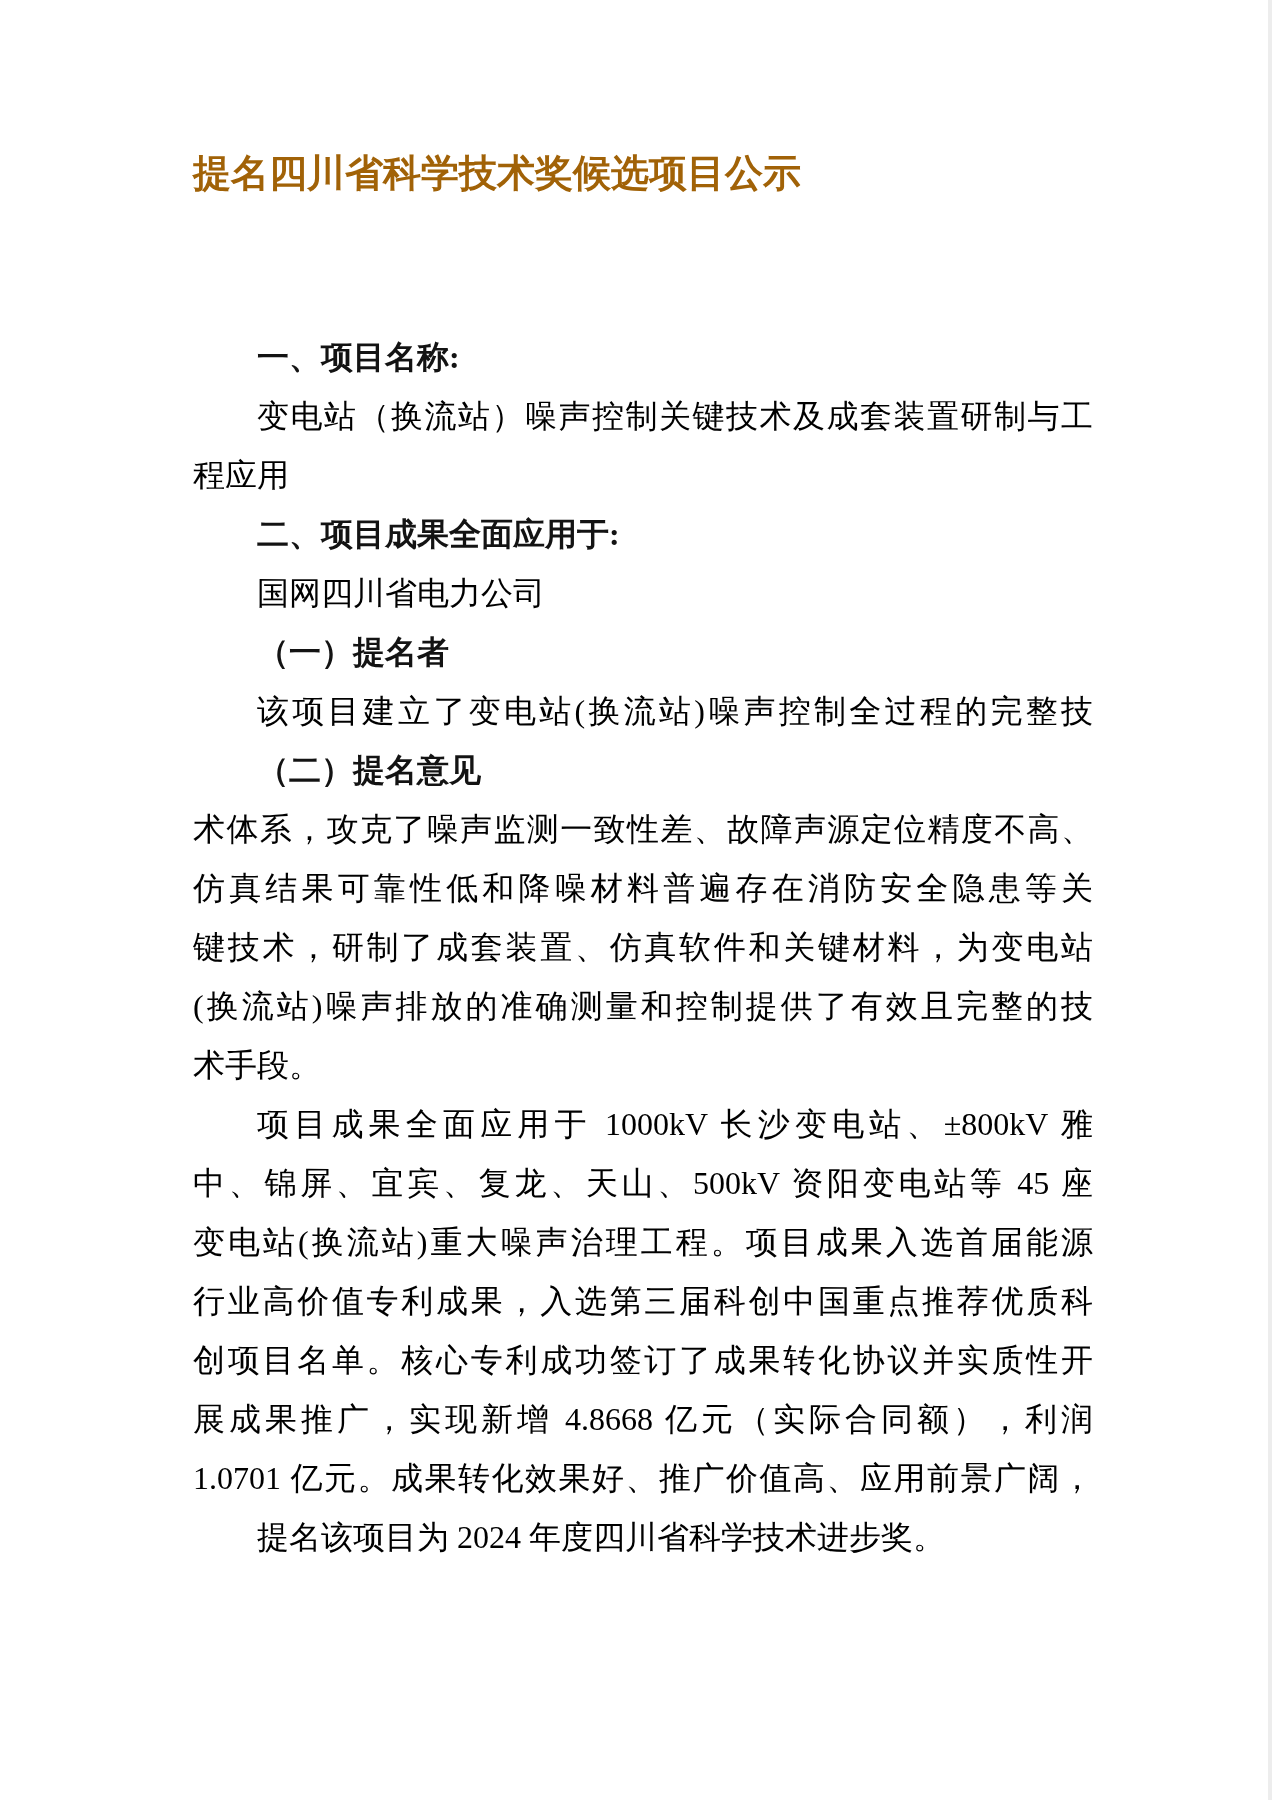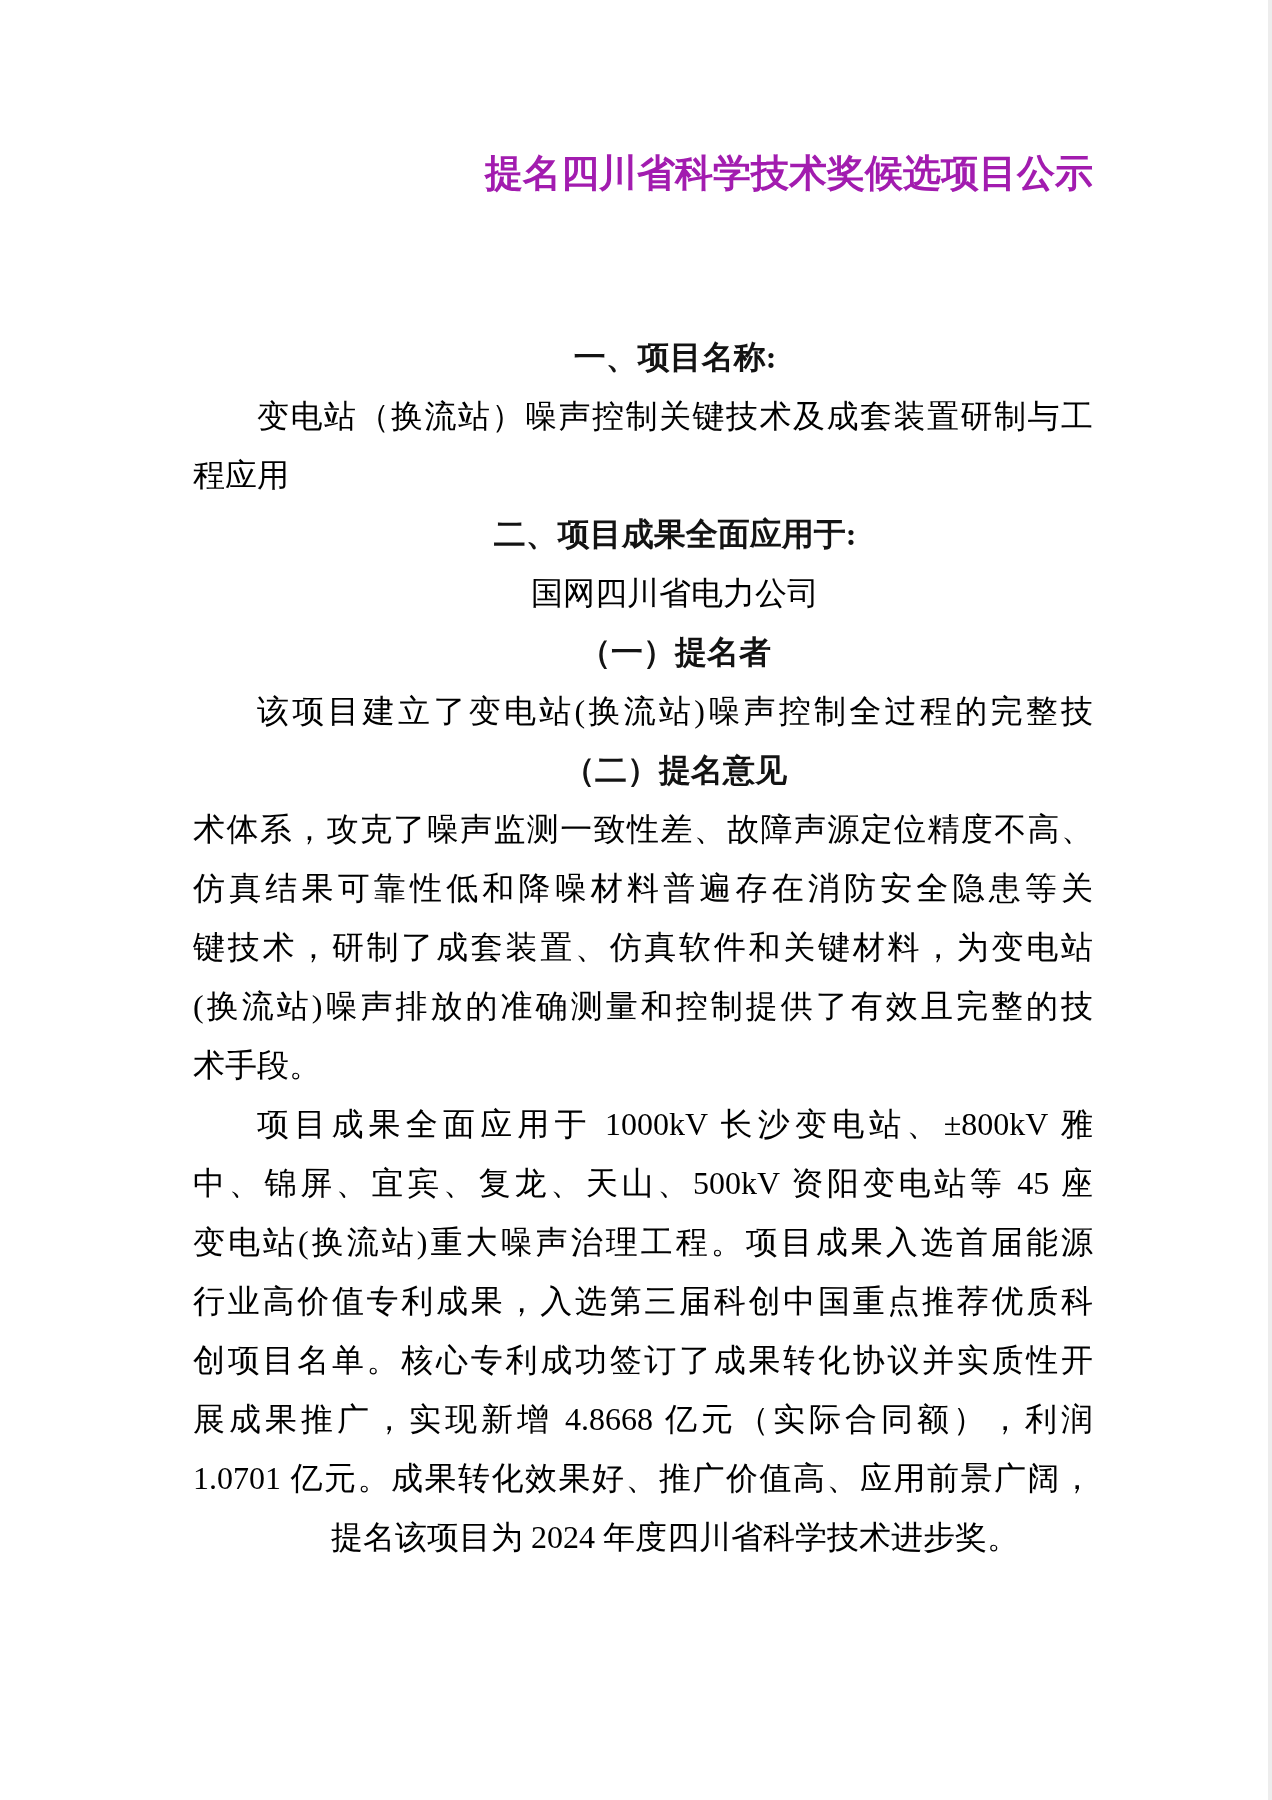--- a/index.html
+++ b/index.html
@@ -27,42 +27,41 @@
     width: 4px;
     height: 100%;
     background: #ededed;
   }
   .title {
     margin: 0;
     font-family: "Liberation Sans", "DejaVu Sans", sans-serif;
     font-size: 38px;
     line-height: 58px;
     font-weight: bold;
-    text-align: right;
-    color: #a21caf;
+    text-align: left;
+    color: #a16207;
     letter-spacing: 0px;
   }
   .body-lines {
     margin-top: 126px;
   }
   .line {
     font-size: 32px;
     line-height: 59px;
     height: 59px;
     overflow: hidden;
     text-align: left;
     color: #000000;
   }
   .line.bold {
     font-weight: bold;
     color: #131313;
   }
   .line.indent {
     padding-left: 64px;
-    text-align: center;
   }
   .line.justify {
     text-align: justify;
     text-align-last: justify;
     text-justify: inter-ideograph;
   }
 </style>
 </head>
 <body>
 

